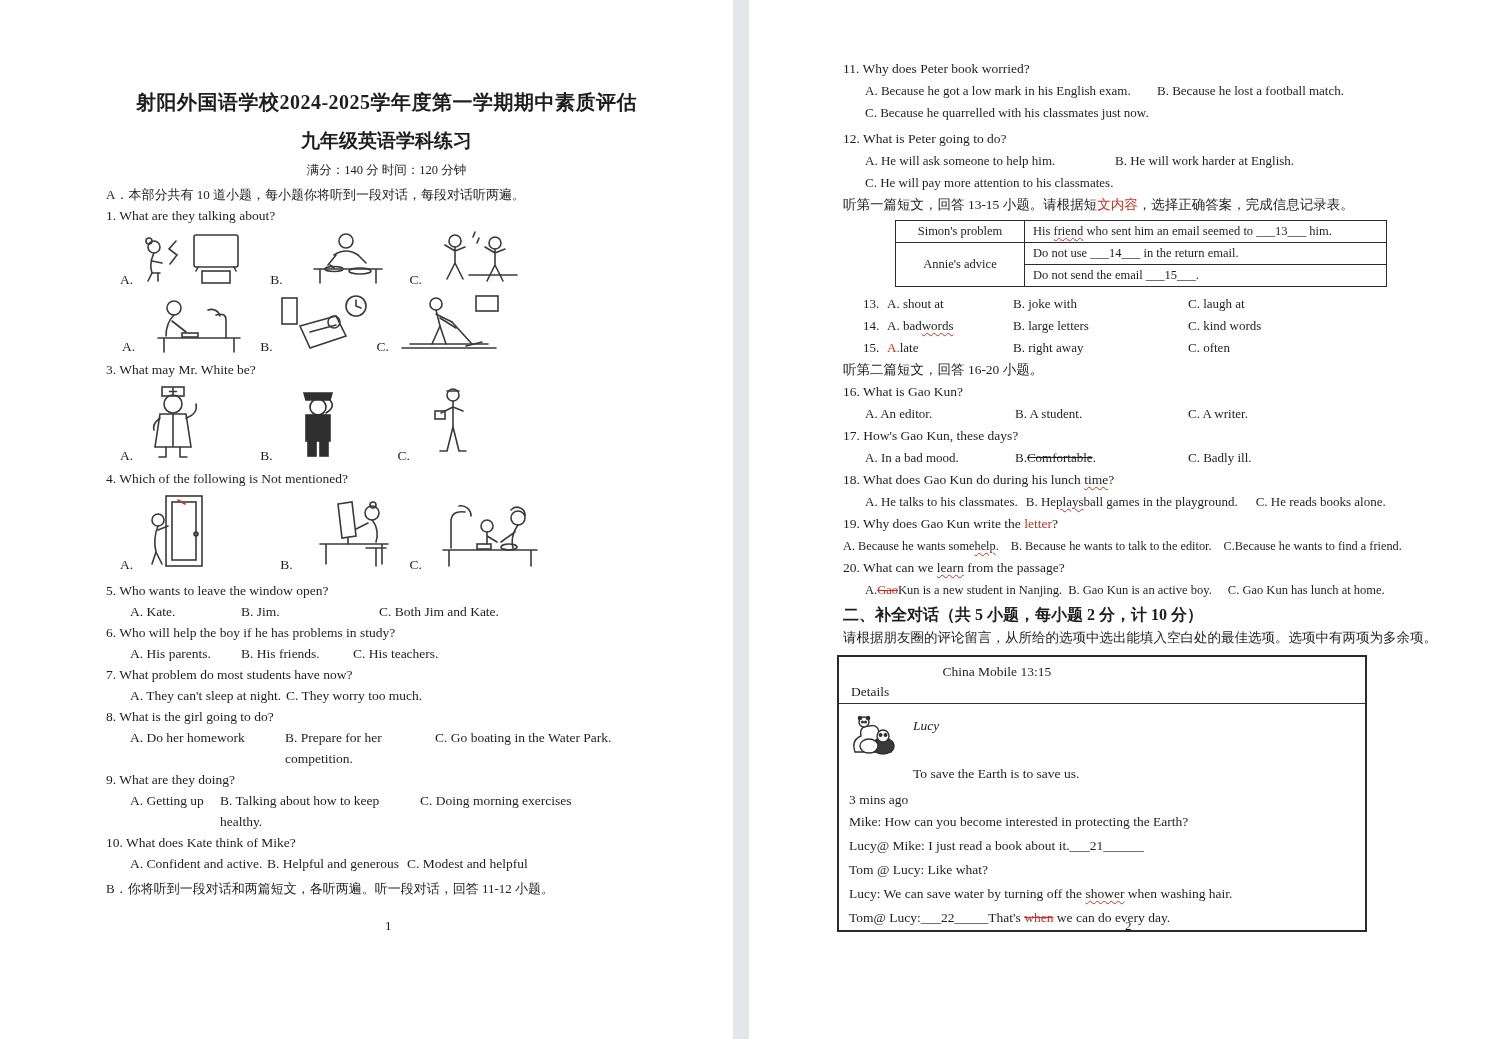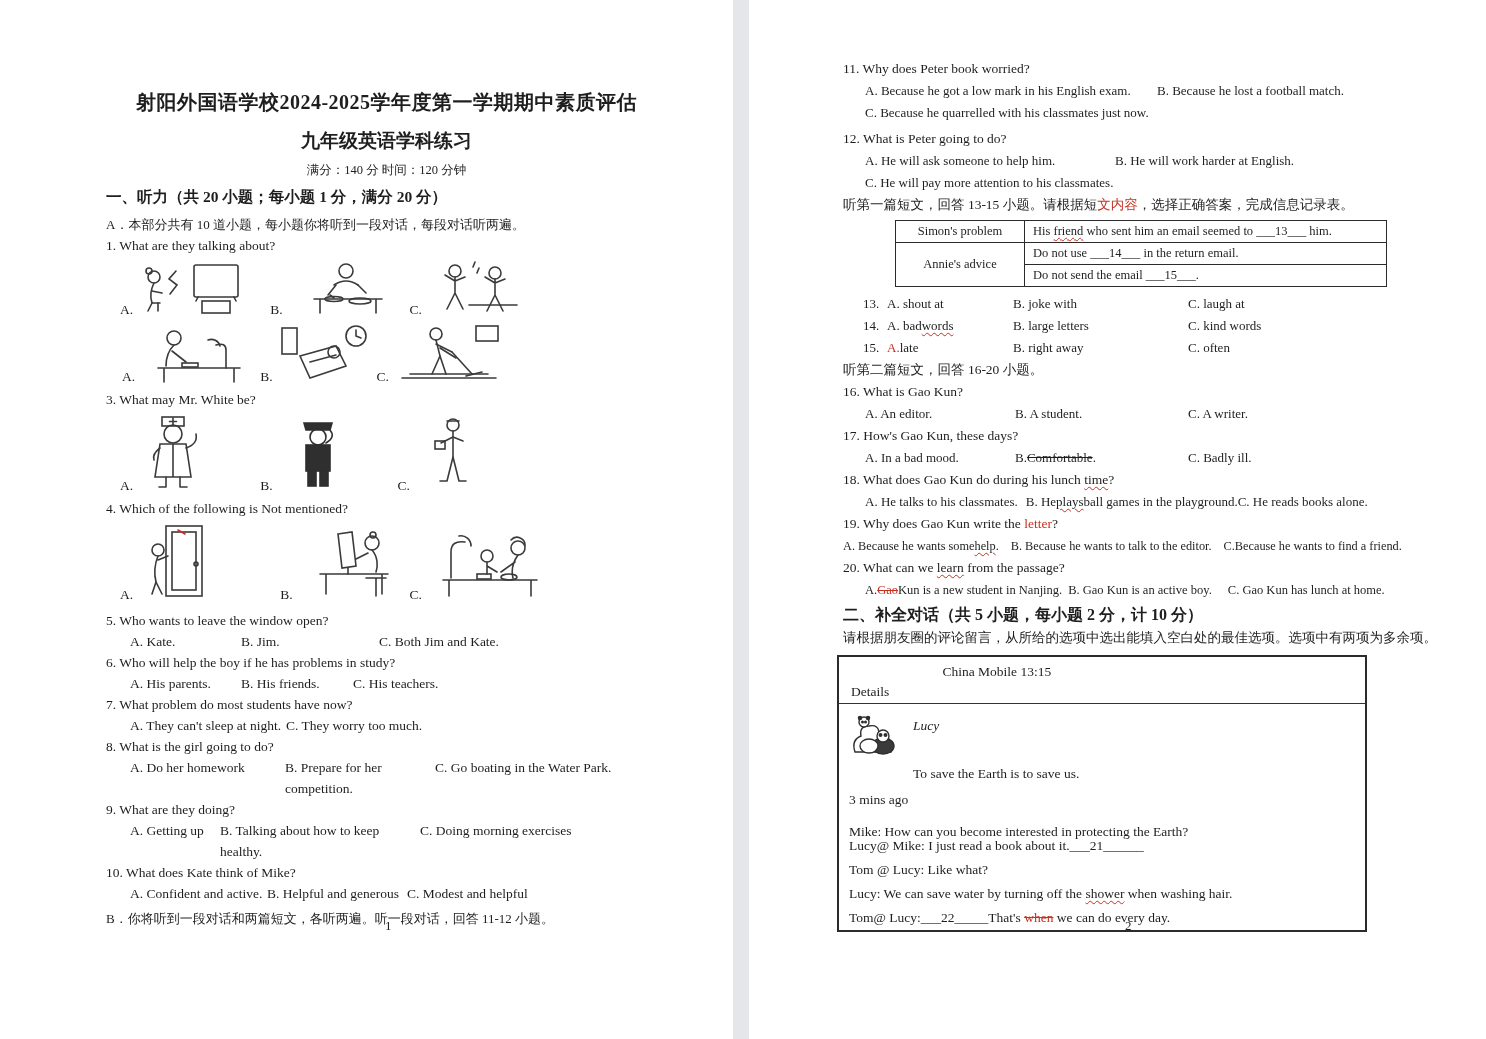--- a/index.html
+++ b/index.html
@@ -45,21 +45,21 @@
          font-size:13.5px;box-sizing:border-box;background:#fff;}
   .phead{height:47px;padding:5px 12px 0;border-bottom:1.6px solid #333;box-sizing:border-box;}
   .phead .row1{line-height:20px;}
   .carrier{display:inline-block;width:166px;text-align:right;}
   .phead .row2{line-height:20px;}
   .pbody{position:relative;height:224px;}
   .avatar{position:absolute;left:10px;top:8px;}
   .pname{position:absolute;left:74px;top:14px;line-height:16px;font-style:italic;}
   .ppost{position:absolute;left:74px;top:62px;line-height:16px;}
   .pago{position:absolute;left:10px;top:88px;line-height:16px;}
-  .pc1{position:absolute;left:10px;top:120px;line-height:16px;}
+  .pc1{position:absolute;left:10px;top:110px;line-height:16px;}
   .pc2{position:absolute;left:10px;top:134px;line-height:16px;}
   .pc3{position:absolute;left:10px;top:158px;line-height:16px;}
   .pc4{position:absolute;left:10px;top:182px;line-height:16px;}
   .pc5{position:absolute;left:10px;top:206px;line-height:16px;}
 
   .pagenum{position:absolute;font-size:13px;top:918px;}
   .p1 .pagenum{left:385px;}
   .p2 .pagenum{left:376px;}
 
   .red{color:#c43122;}
@@ -70,21 +70,20 @@
 </head>
 <body>
 
 <div class="viewer">
 
   <div class="page p1">
     <div class="p1-inner">
       <div class="t1">射阳外国语学校2024-2025学年度第一学期期中素质评估</div>
       <div class="t2">九年级英语学科练习</div>
       <div class="meta">满分：140 分  时间：120 分钟</div>
-      <div class="hsec">一、听力（共 20 小题；每小题 1 分，满分 20 分）</div>
       <div class="note">A．本部分共有 10 道小题，每小题你将听到一段对话，每段对话听两遍。</div>
 
       <div class="q">1. What are they talking about?</div>
       <div class="picrow">
         <div class="piccell" style="margin-right:16px">
           <span class="plab">A.</span>
           <svg class="sk" width="118" height="58" viewBox="0 0 118 58">
             <g stroke="#3a3a3a" fill="none" stroke-width="1.6" stroke-linecap="round">
               <circle cx="18" cy="18" r="6"></circle>
                 <circle cx="13" cy="12" r="3"></circle>
@@ -376,21 +375,21 @@
       <div class="q2line">17. How's Gao Kun, these days?</div>
       <div class="opts2">
         <span style="width:150px">A. In a bad mood.</span>
         <span style="width:173px"><span>B. </span><span class="strike">Comfortable</span><span>.</span></span>
         <span>C. Badly ill.</span>
       </div>
 
       <div class="q2line"><span>18. What does Gao Kun do during his lunch </span><span class="rscrib">time</span><span>?</span></div>
       <div class="opts2">
         <span style="margin-right:8px">A. He talks to his classmates.</span>
-        <span style=""><span>B. He </span><span class="rscrib">plays</span><span> ball games in the playground.</span></span>
+        <span style="margin-right:18px"><span>B. He </span><span class="rscrib">plays</span><span> ball games in the playground.</span></span>
         <span>C. He reads books alone.</span>
       </div>
 
       <div class="q2line"><span>19. Why does Gao Kun write the </span><span class="red">letter</span><span>?</span></div>
       <div class="opts2 noindent" style="font-size:12.3px">
         <span style="margin-right:12px"><span>A. Because he wants some </span><span class="rscrib">help</span><span>.</span></span>
         <span style="margin-right:12px">B. Because he wants to talk to the editor.</span>
         <span>C.Because he wants to find a friend.</span>
       </div>
 

